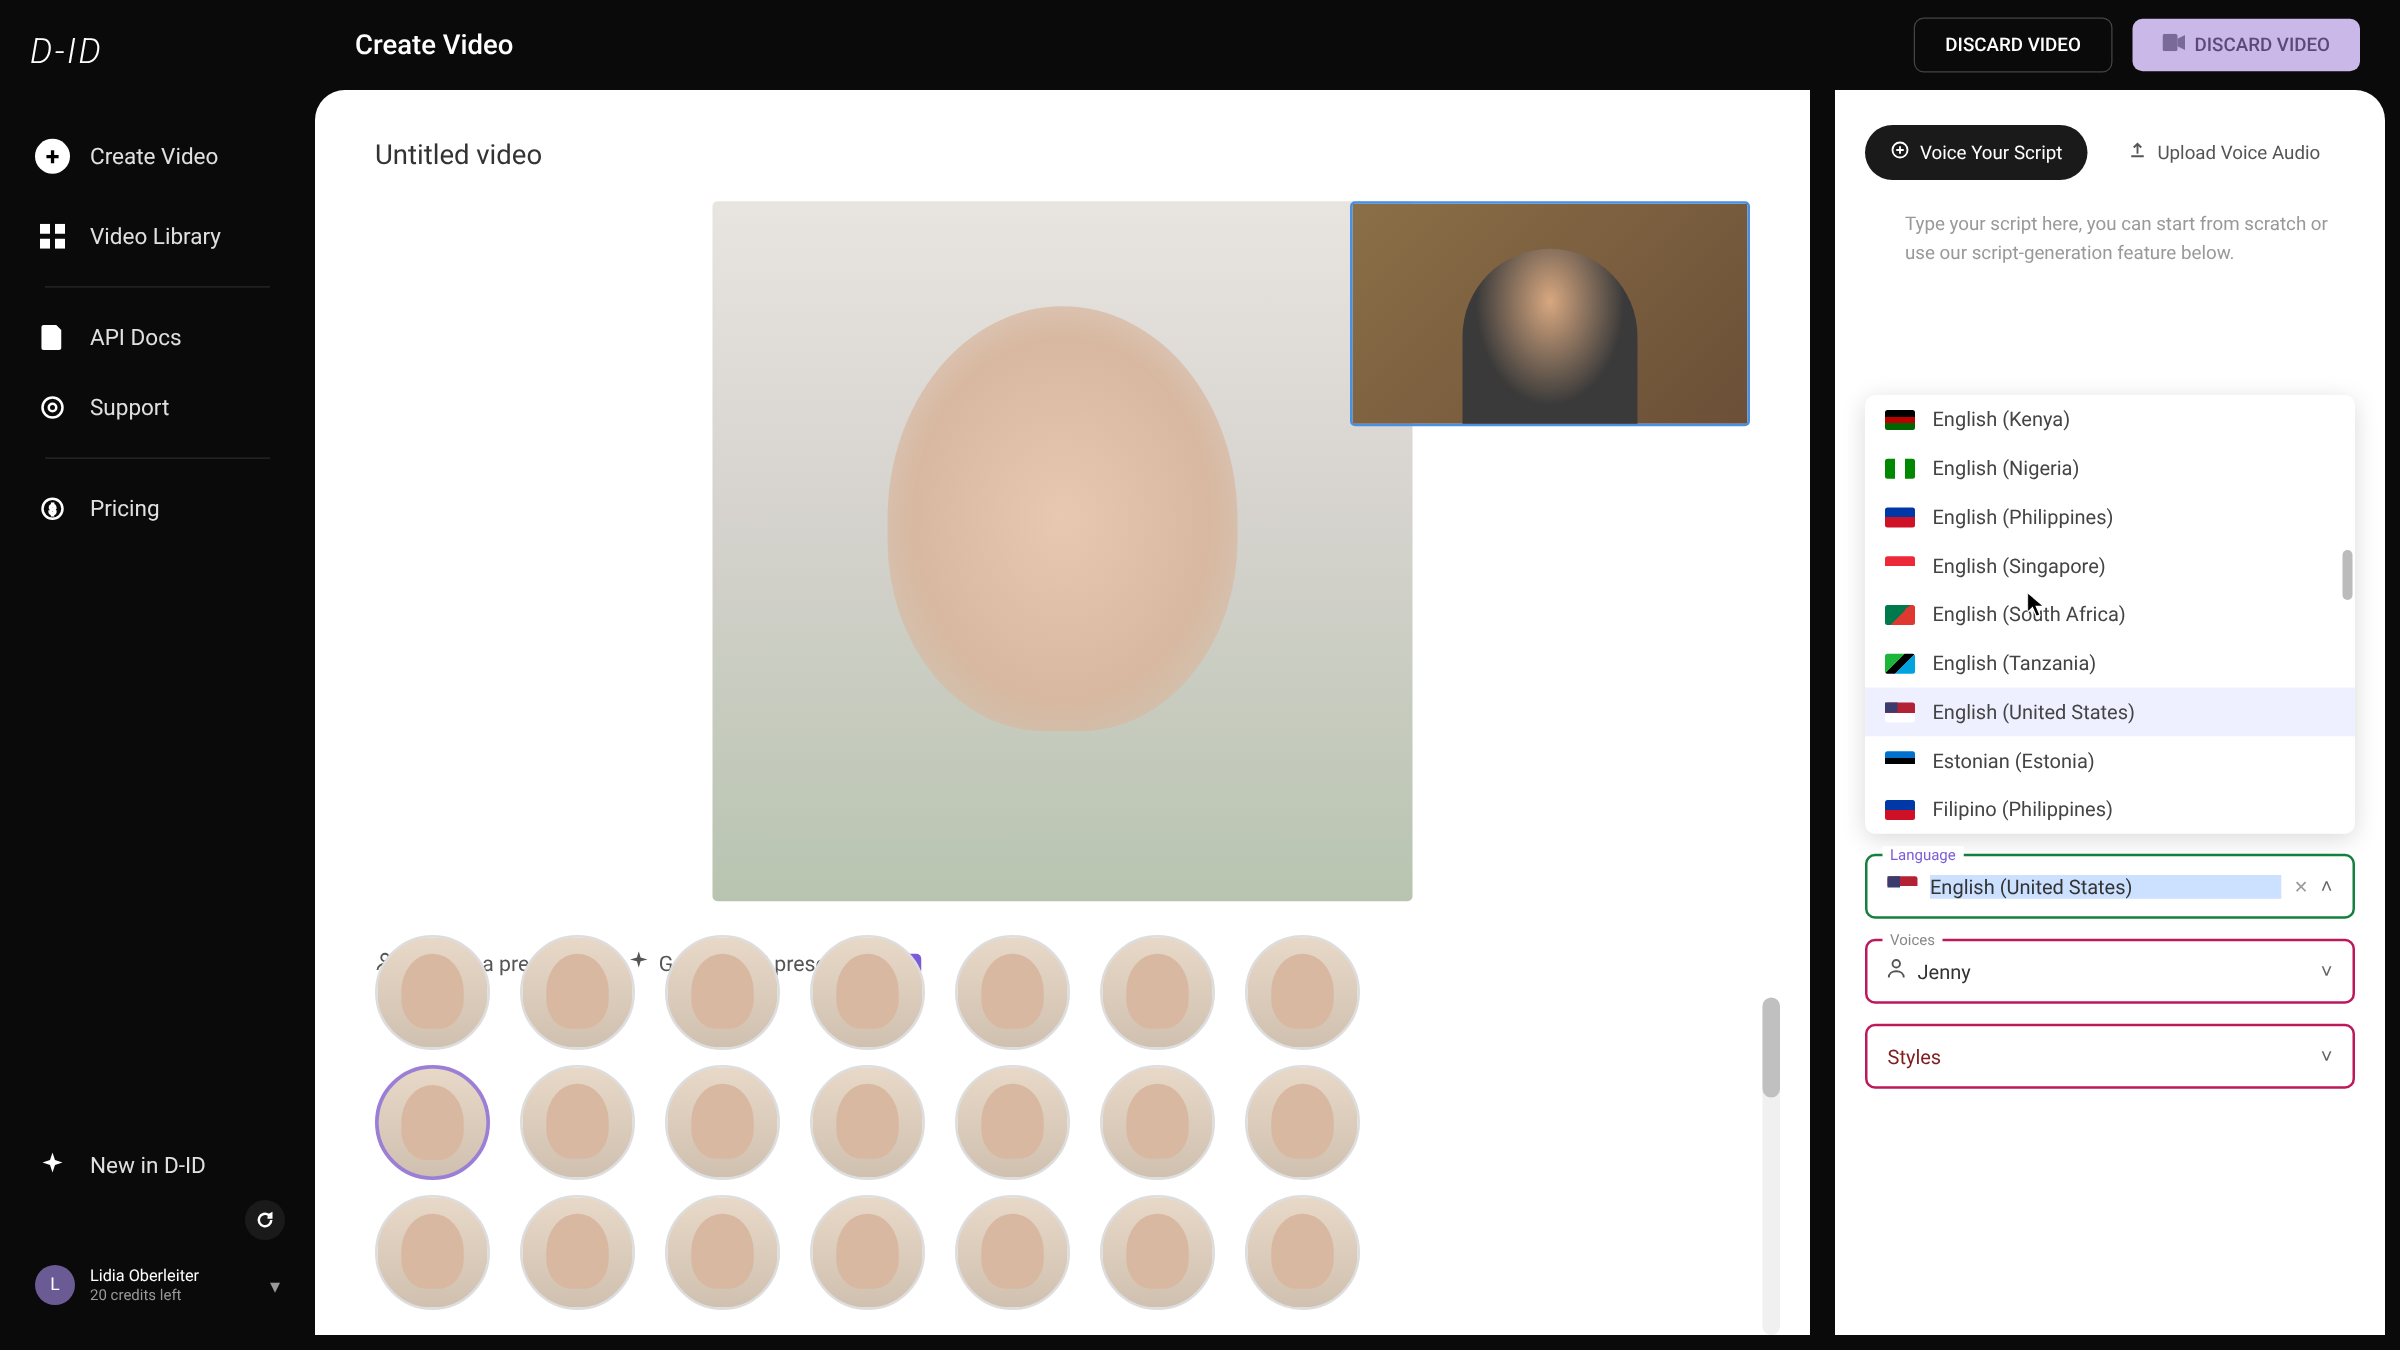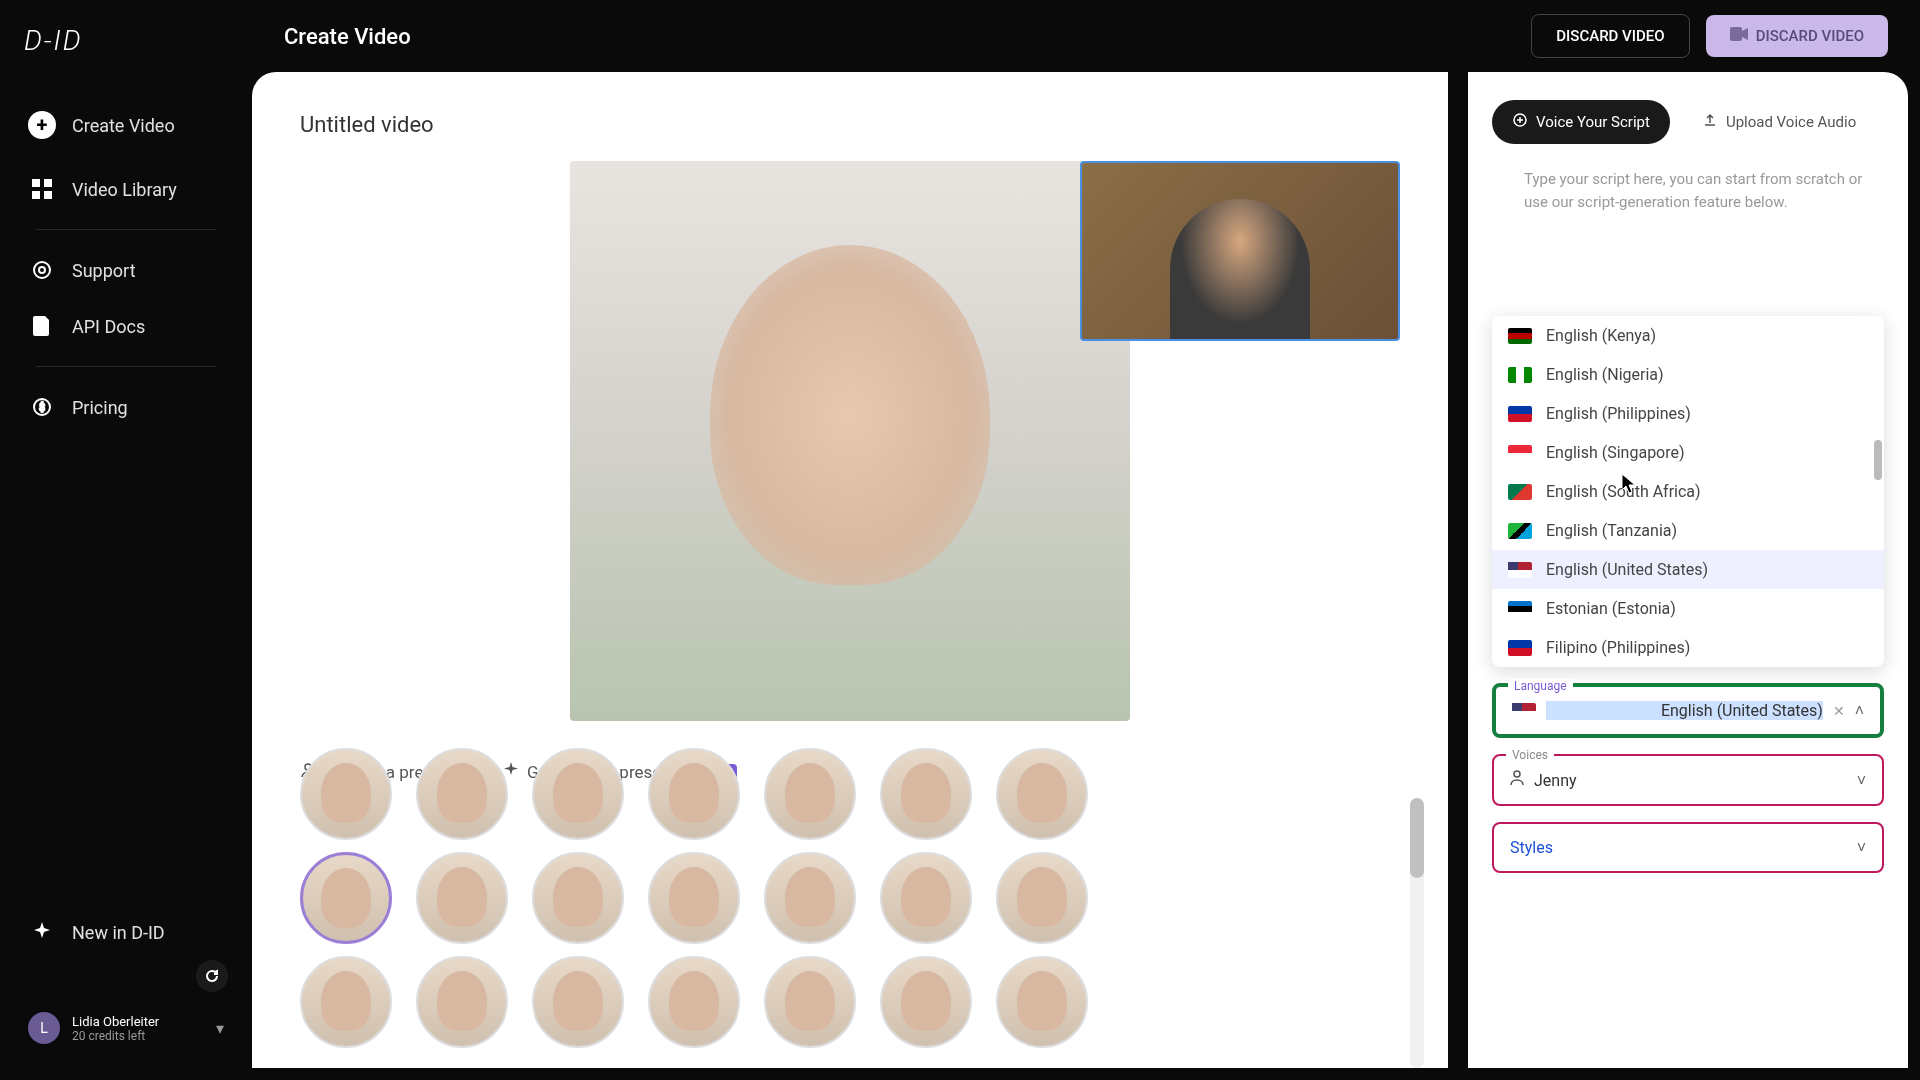--- a/index.html
+++ b/index.html
@@ -73,21 +73,21 @@
 .flag-za { background: linear-gradient(135deg, #007a4d 50%, #de3831 50%); }
 .flag-tz { background: linear-gradient(135deg, #1eb53a 40%, #000 40%, #000 60%, #00a3dd 60%); }
 .flag-gb { background: linear-gradient(45deg, #012169 40%, #c8102e 40%, #c8102e 60%, #012169 60%); }
 .flag-us { background: linear-gradient(180deg, #b22234 0%, #b22234 50%, #fff 50%); position: relative; }
 .flag-us::before { content: ''; position: absolute; top: 0; left: 0; width: 40%; height: 54%; background: #3c3b6e; }
 .flag-ee { background: linear-gradient(180deg, #0072ce 33%, #000 33%, #000 66%, #fff 66%); }
 .dd-scrollbar { position: absolute; right: 2px; top: 4px; bottom: 4px; width: 8px; }
 .dd-scroll-thumb { position: absolute; top: 35%; width: 8px; height: 40px; background: #bbb; border-radius: 4px; }
 
 .select-field { position: relative; border: 2px solid #be185d; border-radius: 8px; padding: 14px 16px; display: flex; align-items: center; gap: 10px; }
-.select-field.focused { border: 4px solid #15803d; text-align: right; }
+.select-field.focused { border: 2px solid #15803d; }
 .select-label { position: absolute; top: -8px; left: 12px; background: #fff; padding: 0 6px; font-size: 12px; color: #7b5cd6; }
 .select-label.muted { color: #888; }
 .select-value { flex: 1; font-size: 16px; color: #333; }
 .select-value.highlighted { background: #cce0ff; }
 .select-clear { color: #999; cursor: pointer; font-size: 14px; }
 .select-chevron { color: #666; }
 .cursor-icon { position: absolute; pointer-events: none; }
 </style>
 </head>
 <body>
@@ -108,34 +108,34 @@
             <rect x="12" y="0" width="8" height="8"></rect>
             <rect x="0" y="12" width="8" height="8"></rect>
             <rect x="12" y="12" width="8" height="8"></rect>
           </svg>
         </span>
       <span>Video Library</span>
     </div>
     <div class="divider"></div>
     <div class="nav-item">
       <span class="nav-icon">
+          <svg width="18" height="20" viewBox="0 0 18 20" fill="#fff">
+            <path d="M2 0h10l4 4v14a2 2 0 01-2 2H2a2 2 0 01-2-2V2a2 2 0 012-2z"></path>
+          </svg>
+        </span>
+      <span>API Docs</span>
+    </div>
+    <div class="nav-item">
+      <span class="nav-icon">
           <svg width="20" height="20" viewBox="0 0 20 20" fill="none" stroke="#fff" stroke-width="2">
             <circle cx="10" cy="10" r="8"></circle>
             <circle cx="10" cy="10" r="3"></circle>
           </svg>
         </span>
       <span>Support</span>
-    </div>
-    <div class="nav-item">
-      <span class="nav-icon">
-          <svg width="18" height="20" viewBox="0 0 18 20" fill="#fff">
-            <path d="M2 0h10l4 4v14a2 2 0 01-2 2H2a2 2 0 01-2-2V2a2 2 0 012-2z"></path>
-          </svg>
-        </span>
-      <span>API Docs</span>
     </div>
     <div class="divider"></div>
     <div class="nav-item">
       <span class="nav-icon">
           <svg width="20" height="20" viewBox="0 0 20 20" fill="none" stroke="#fff" stroke-width="2">
             <circle cx="10" cy="10" r="8"></circle>
             <text x="10" y="14" text-anchor="middle" fill="#fff" font-size="10">$</text>
           </svg>
         </span>
       <span>Pricing</span>
@@ -361,18 +361,18 @@
         <span class="select-label muted">Voices</span>
         <span><svg width="14" height="16" viewBox="0 0 14 16" fill="none" stroke="#555" stroke-width="1.5">
               <circle cx="7" cy="4" r="3"></circle>
               <path d="M1 15c0-3 2.5-5 6-5s6 2 6 5"></path>
             </svg></span>
         <span class="select-value">Jenny</span>
         <span class="select-chevron">˅</span>
       </div>
 
       <div class="select-field">
-        <span class="select-value" style="color:#1d4ed8;">Styles</span>
+        <span class="select-value" style="color:#7f1d1d;">Styles</span>
         <span class="select-chevron">˅</span>
       </div>
     </div>
   </div>
 </div>
 
 </body></html>

